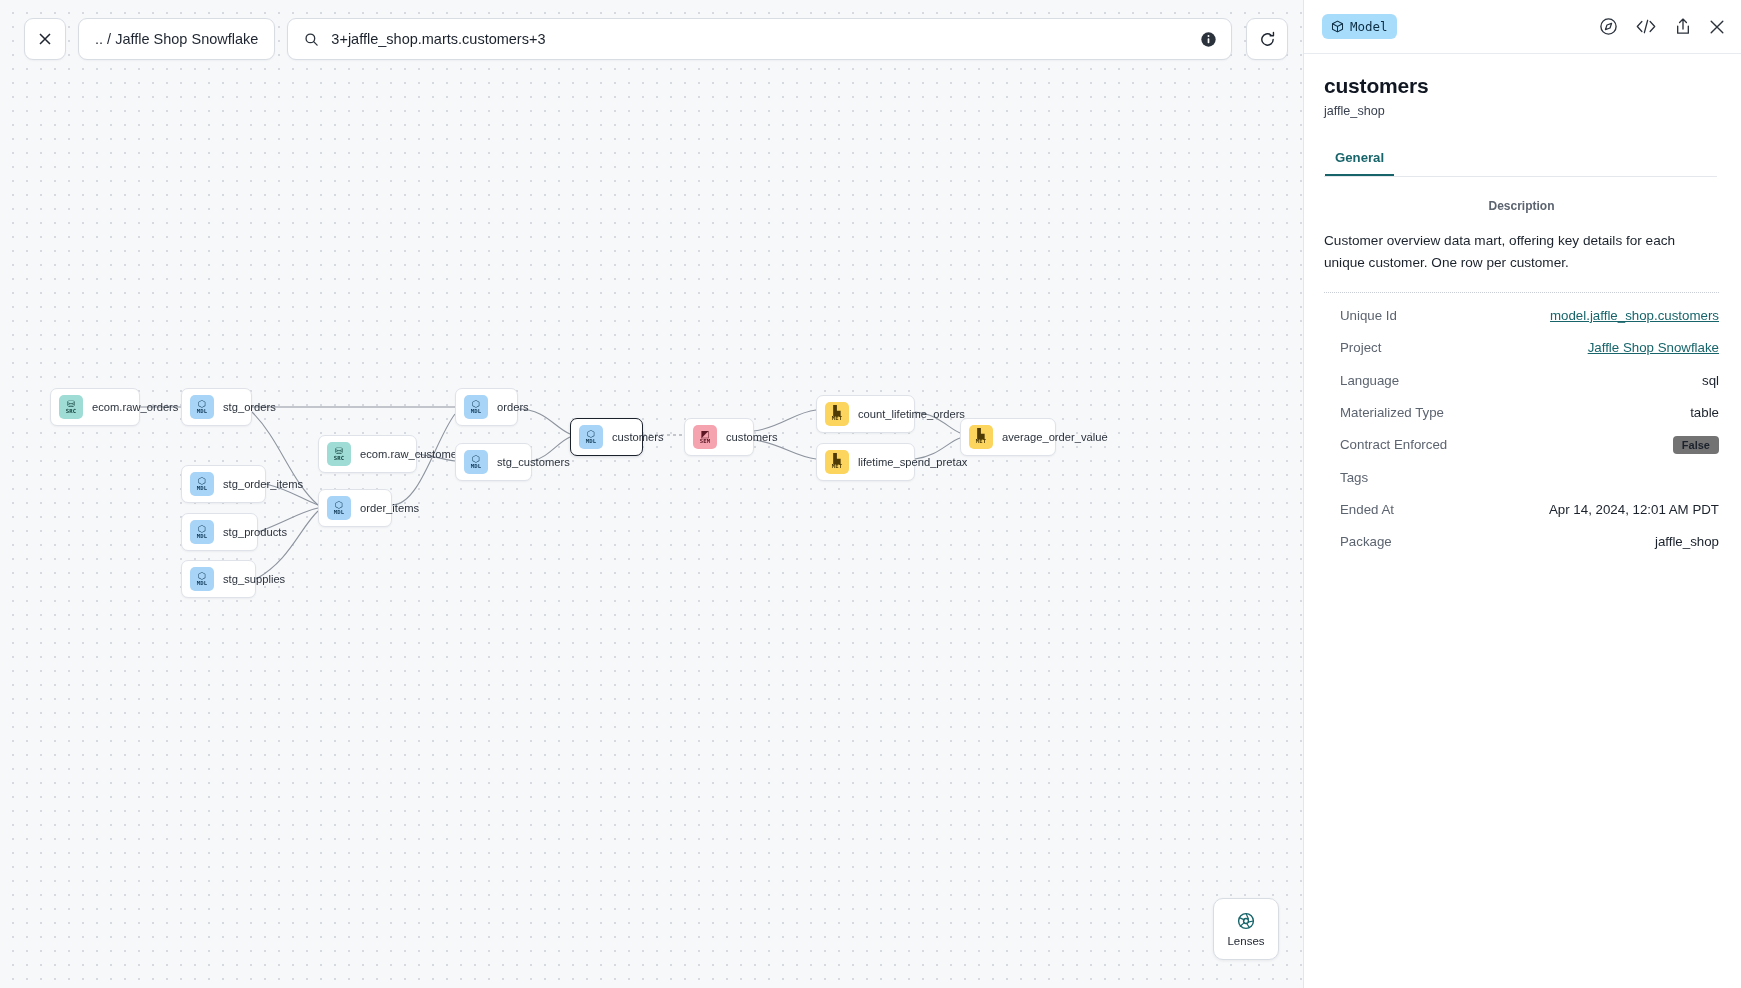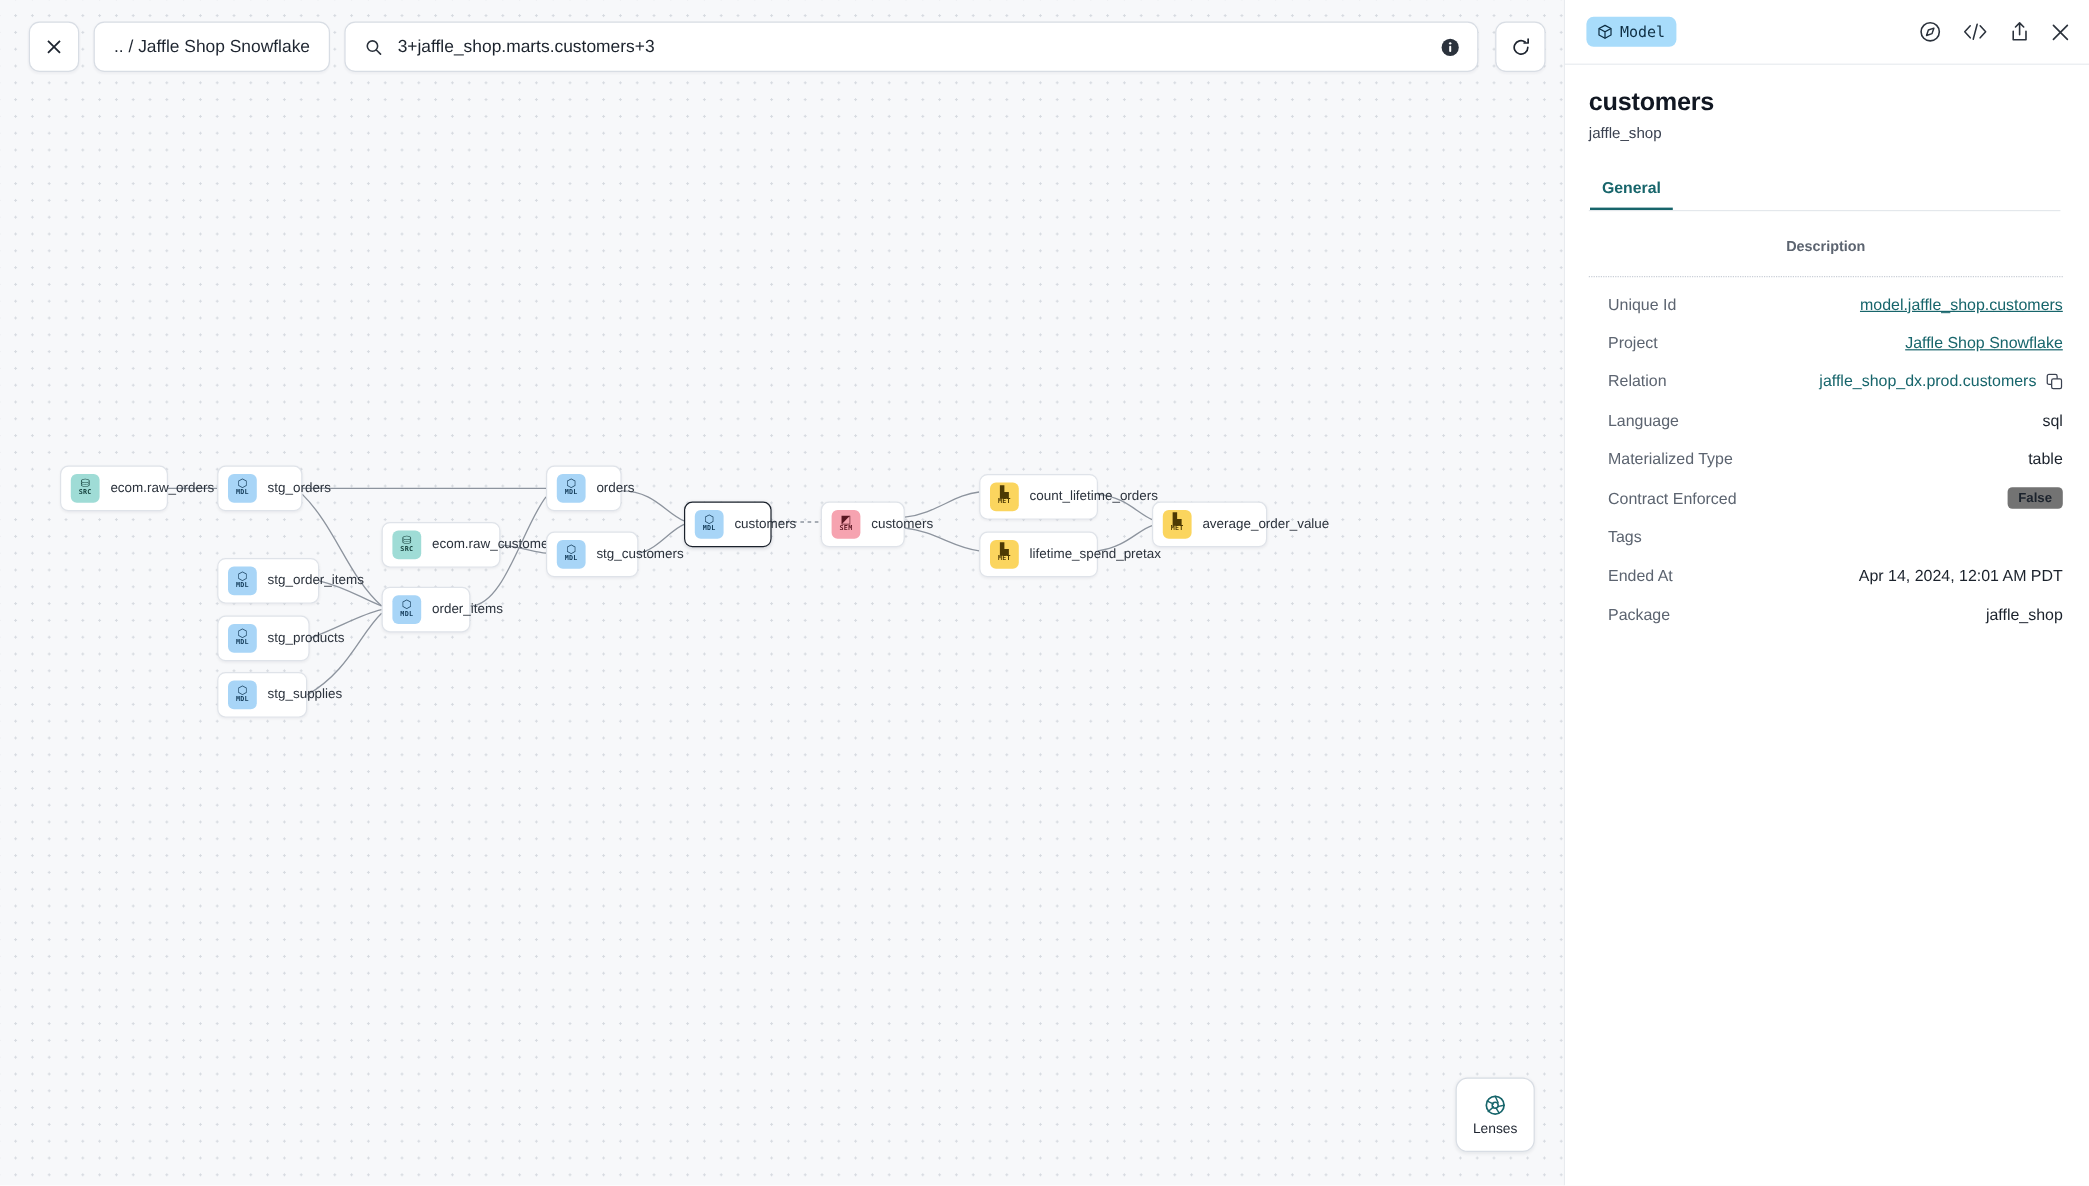--- a/index.html
+++ b/index.html
@@ -382,44 +382,33 @@
     <div class="panel-body">
       <div class="title">customers</div>
       <div class="subtitle">jaffle_shop</div>
       <div class="tabs">
         <span class="tab">General</span>
       </div>
     </div>
 
     <div class="section">
       <div class="sec-label">Description</div>
+      <div class="desc">Customer overview data mart, offering key details for each unique customer. One row per customer.</div>
       <div class="divider"></div>
       <div class="rows" id="prop-rows">
           <div class="row">
             <div class="k">Unique Id</div>
             <div class="v-wrap">
               <div class="v link">model.jaffle_shop.customers</div>
             </div>
           </div>
           <div class="row">
             <div class="k">Project</div>
             <div class="v-wrap">
               <div class="v link">Jaffle Shop Snowflake</div>
-            </div>
-          </div>
-          <div class="row">
-            <div class="k">Relation</div>
-            <div class="v-wrap">
-              <div class="v plain-link">jaffle_shop_dx.prod.customers</div>
-              <span class="copy-icon">
-                <svg width="14" height="14" viewBox="0 0 16 16">
-                  <rect x="1.2" y="1.2" width="9.4" height="9.4" rx="1.6" stroke="#3a4150" stroke-width="1.2" fill="none"></rect>
-                  <rect x="5.4" y="5.4" width="9.4" height="9.4" rx="1.6" stroke="#3a4150" stroke-width="1.2" fill="#fff"></rect>
-                </svg>
-              </span>
             </div>
           </div>
           <div class="row">
             <div class="k">Language</div>
             <div class="v-wrap">
               <div class="v">sql</div>
             </div>
           </div>
           <div class="row">
             <div class="k">Materialized Type</div>

